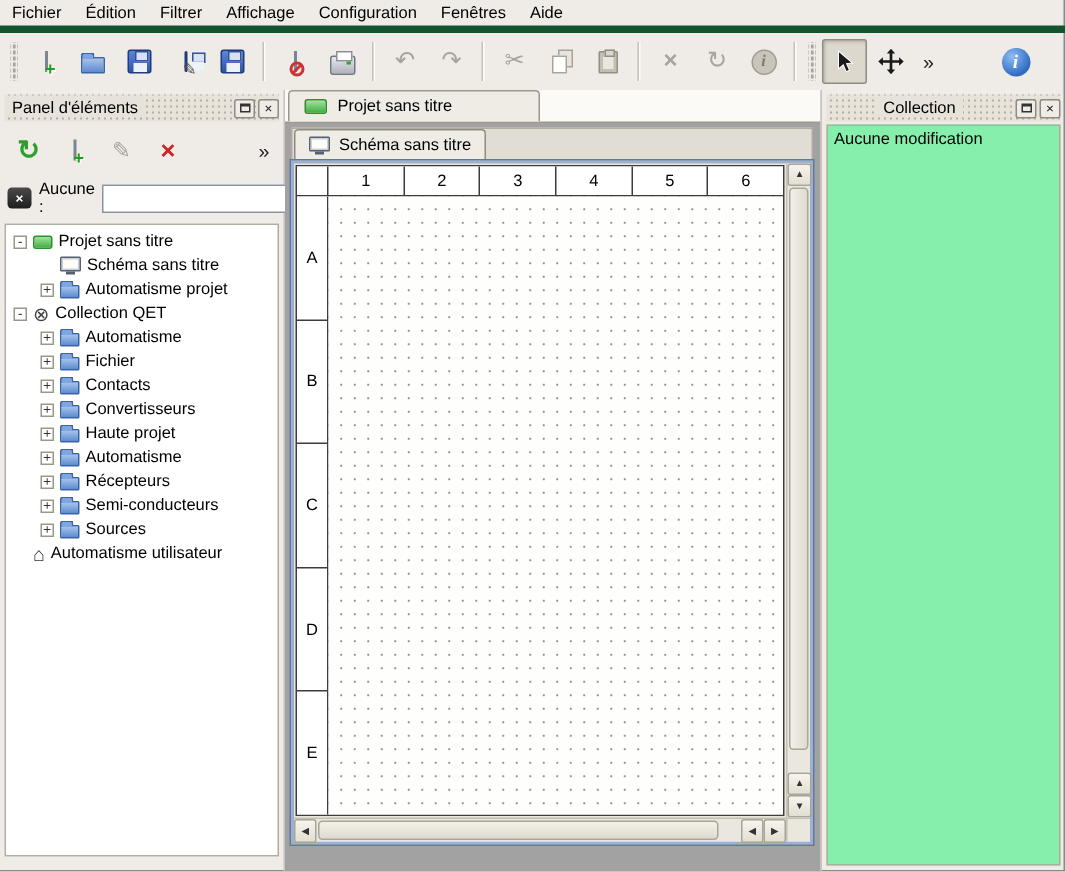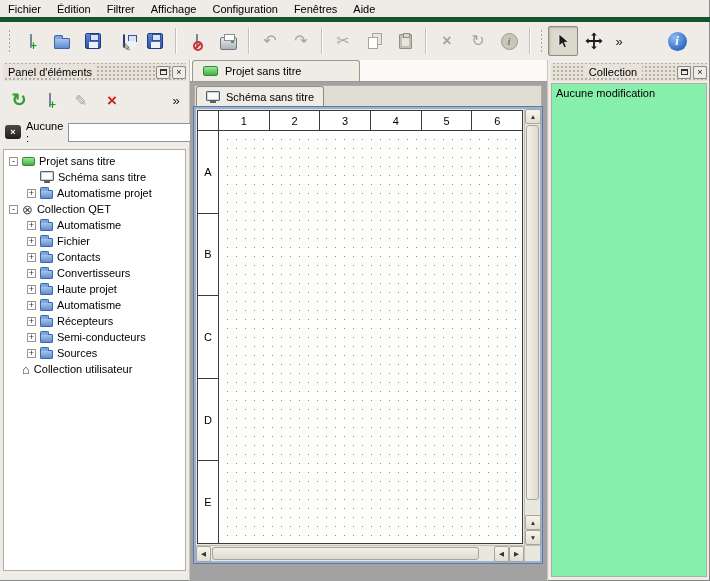--- a/index.html
+++ b/index.html
@@ -355,21 +355,21 @@
           <span>Semi-conducteurs</span>
         </div>
         <div class="tree-row lv1">
           <span class="expander">+</span>
           <span class="ic-folder small"></span>
           <span>Sources</span>
         </div>
         <div class="tree-row">
           <span class="expander none"></span>
           <span class="home-glyph">⌂</span>
-          <span>Collection utilisateur</span>
+          <span>Automatisme utilisateur</span>
         </div>
       </div>
     </div>
 
     <div class="mdi">
       <div class="mdi-tabbar">
         <div class="mdi-tab">
           <span class="ic-project"></span>
           <span>Projet sans titre</span>
         </div>

